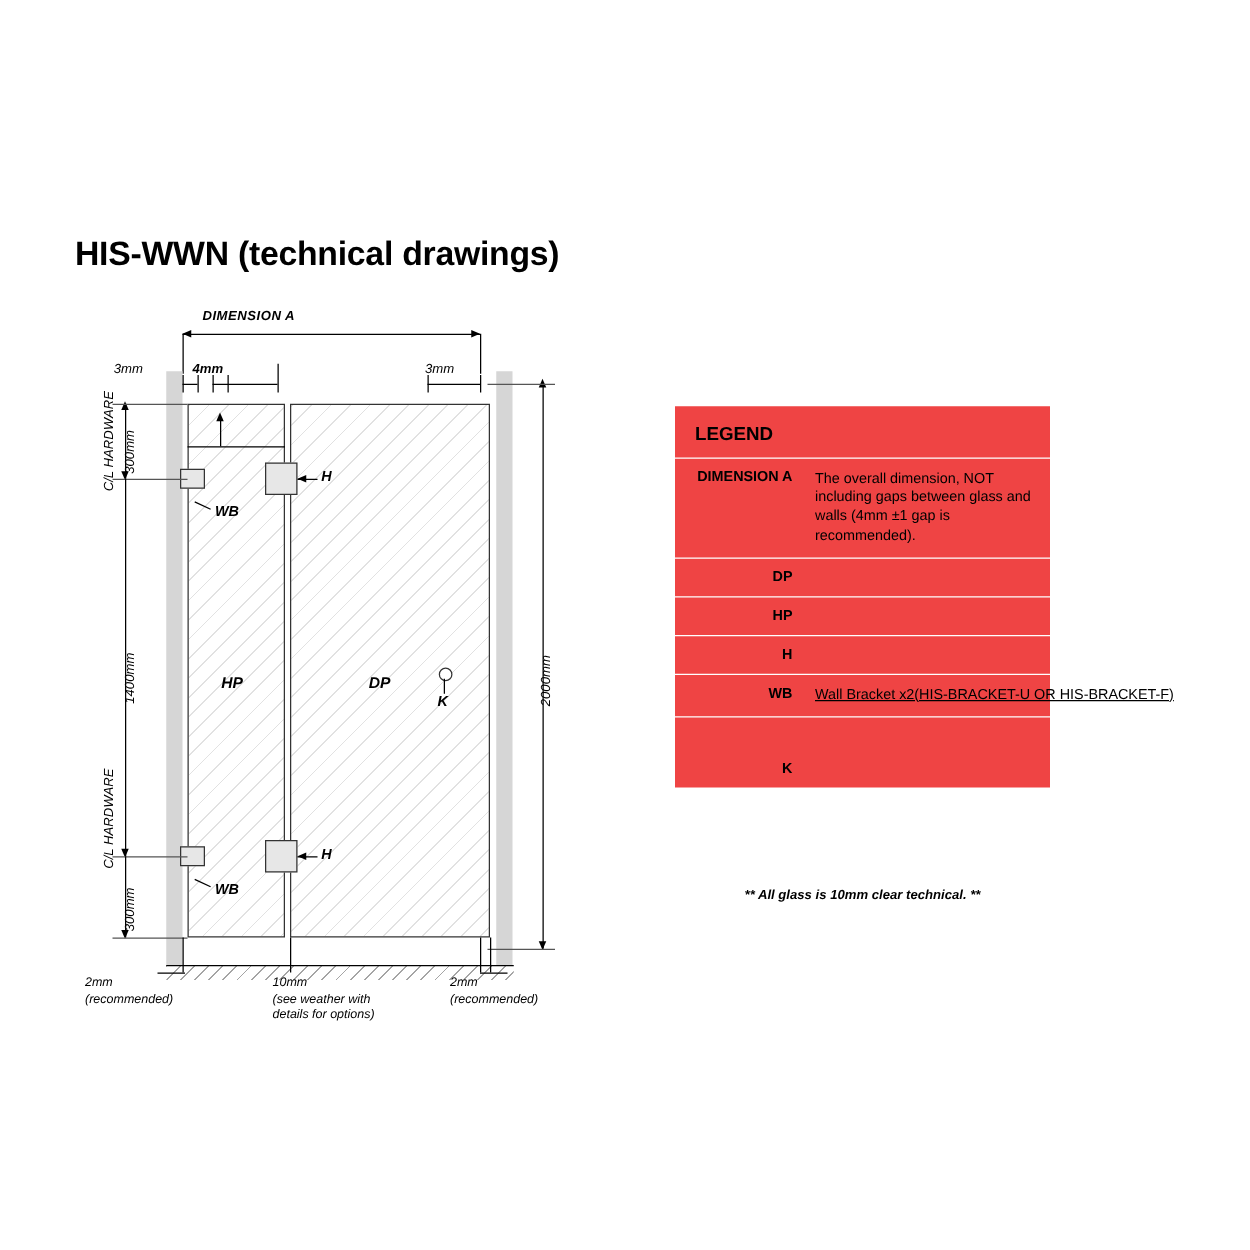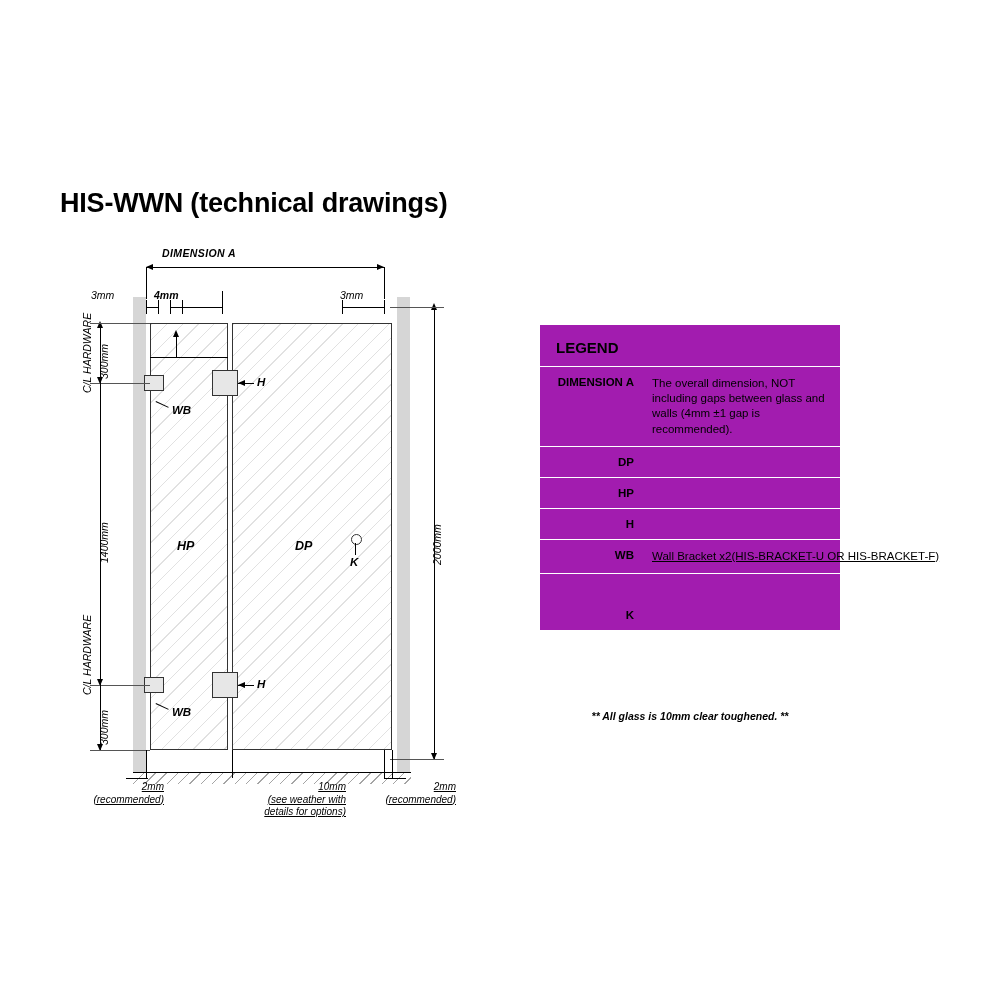--- a/index.html
+++ b/index.html
@@ -132,33 +132,32 @@
         rgba(90,90,90,0.55) 0px,
         rgba(90,90,90,0.55) 1px,
         rgba(255,255,255,0) 1px,
         rgba(255,255,255,0) 8px);
   }
 
   .note {
     position: absolute;
     font-size: 10px;
     font-style: italic;
-    text-align: right;
+    text-align: left;
     line-height: 1.25;
     white-space: pre-line;
-    text-decoration: underline;
   }
 
   
   .legend {
     position: absolute;
     left: 540px;
     top: 325px;
     width: 300px;
-    background: #a21caf;
+    background: #ef4444;
     font-size: 11.5px;
   }
   .legend-title {
     font-size: 15px;
     font-weight: bold;
     padding: 14px 16px 10px 16px;
     border-bottom: 1px solid #ffffff;
   }
   .legend-row {
     display: flex;
@@ -326,13 +325,13 @@
   <div class="legend-row">
     <div class="legend-key">WB</div>
     <div class="legend-val wide">Wall Bracket x2(HIS-BRACKET-U OR HIS-BRACKET-F)</div>
   </div>
   <div class="legend-spacer"></div>
   <div class="legend-row">
     <div class="legend-key">K</div>
   </div>
 </div>
 
-<div class="legend-footnote">** All glass is 10mm clear toughened. **</div>
+<div class="legend-footnote">** All glass is 10mm clear technical. **</div>
 
 </body></html>

